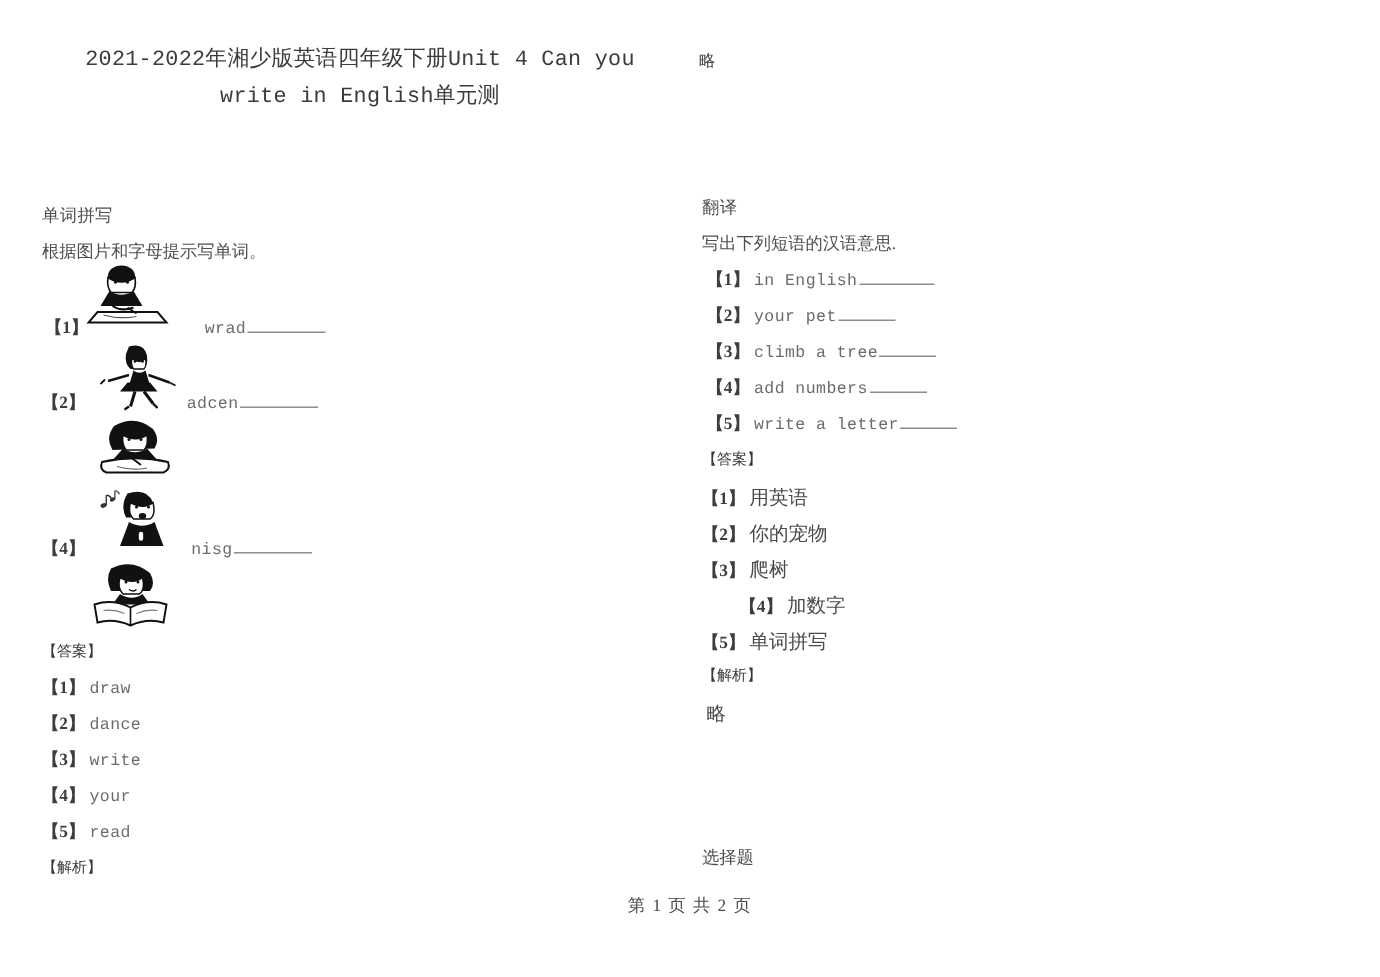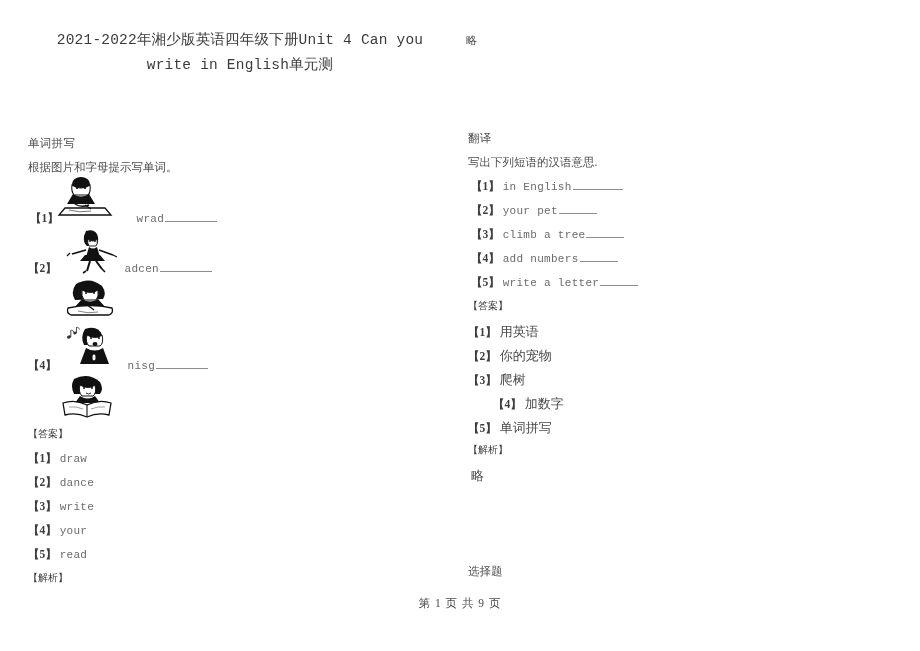--- a/index.html
+++ b/index.html
@@ -321,13 +321,13 @@
   <div class="qline" style="left:0px; top:443px;">
     <span class="lbl-bold">【解析】</span>
   </div>
   <div class="qline" style="left:3px; top:467px;">
     <span class="zh">略</span>
   </div>
 </div>
 
 <div class="mc-title">选择题</div>
 
-<div class="footer">第 1 页 共 9 页</div>
+<div class="footer">第 1 页 共 2 页</div>
 
 </body></html>

